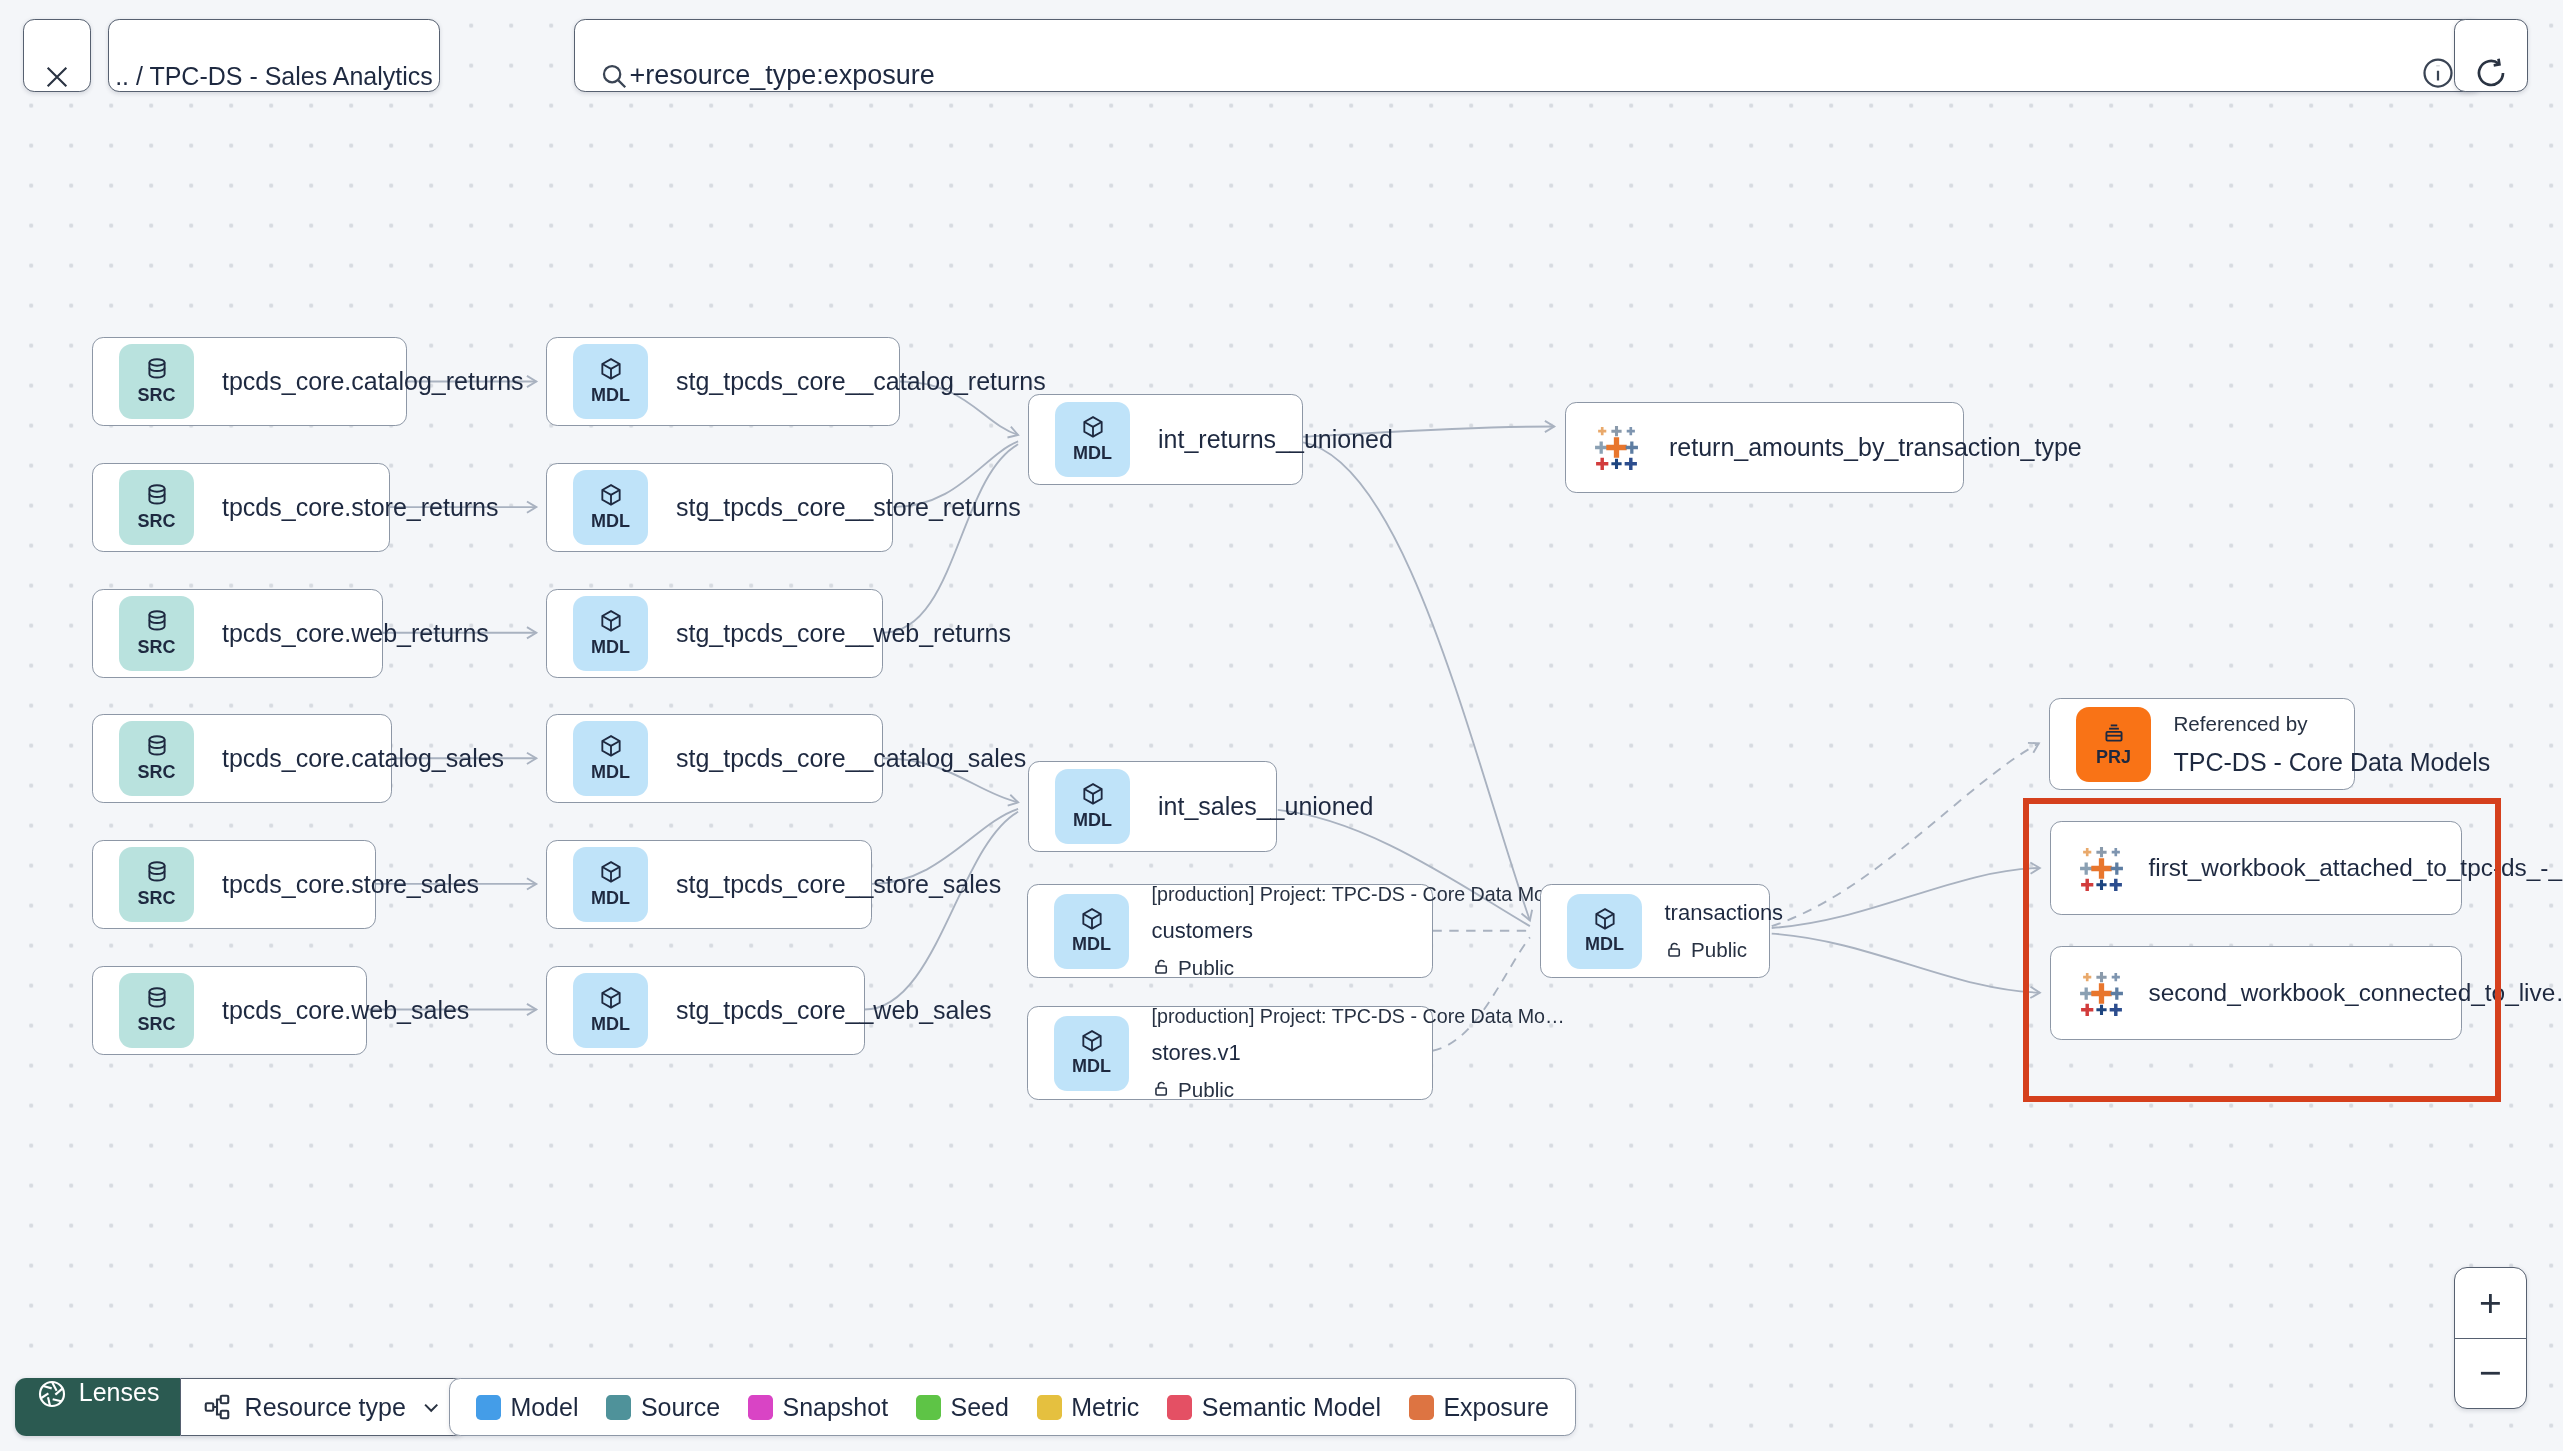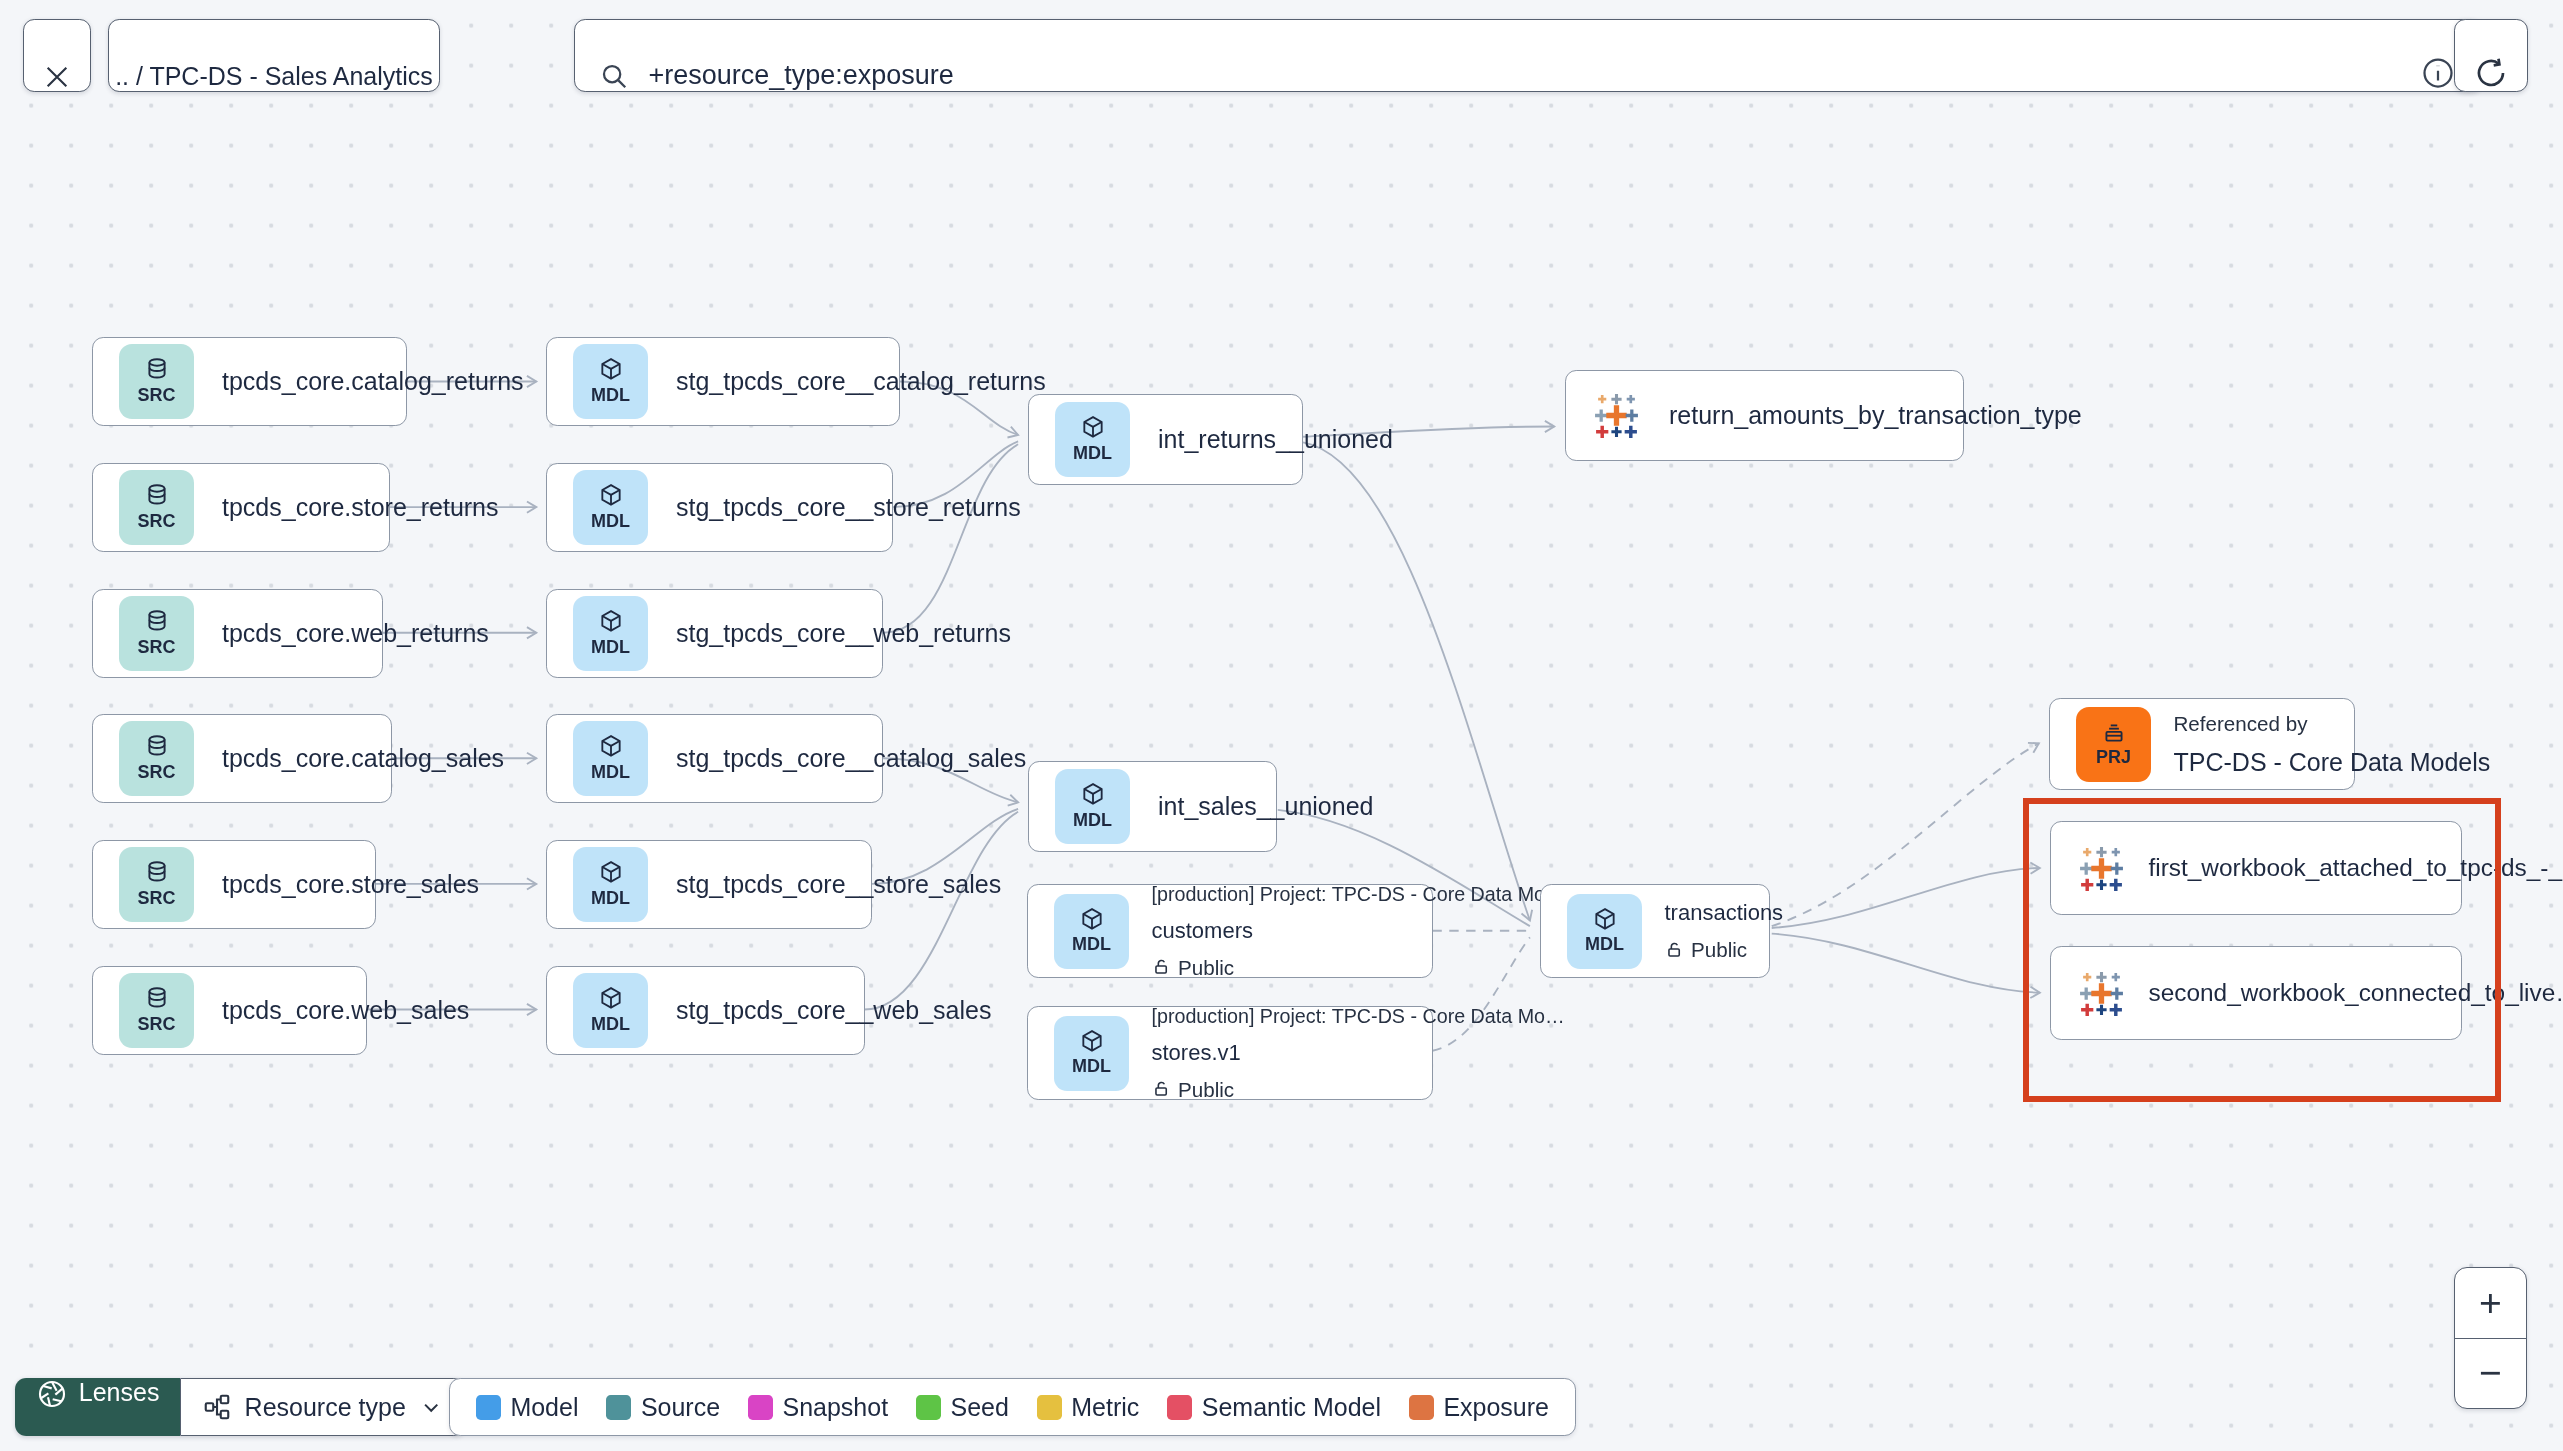--- a/index.html
+++ b/index.html
@@ -96,21 +96,21 @@
   <div class="tb-btn" style="left:22.5px;top:19px;width:66px;height:71px;justify-content:center;">
     <svg class="icon" width="28" height="28" viewBox="0 0 24 24" fill="none" stroke="#2a3342" stroke-width="1.8">
         <path d="M4 4 L20 20 M20 4 L4 20"></path>
       </svg>
   </div>
 
   <div class="tb-btn" style="left:108px;top:19px;width:330px;height:71px;justify-content:center;font-size:25px;">
     <span>.. / TPC-DS - Sales Analytics</span>
   </div>
 
-  <div class="tb-btn" style="left:574px;top:19px;width:1857px;height:71px;padding:0 24.4px;gap:19px;">
+  <div class="tb-btn" style="left:574px;top:19px;width:1857px;height:71px;padding:0 24.4px;">
     <svg class="icon" width="30" height="30" viewBox="0 0 24 24" fill="none" stroke="#3a4454" stroke-width="1.8">
         <circle cx="10.5" cy="10.5" r="6.5"></circle>
         <path d="M15.5 15.5 L21 21"></path>
       </svg>
     <span class="searchtext">+resource_type:exposure</span>
     <svg class="icon" width="36" height="36" viewBox="0 0 24 24" fill="none" stroke="#3a4454" stroke-width="1.5">
         <circle cx="12" cy="12" r="9"></circle>
         <path d="M12 10.5 V17"></path>
         <path d="M12 7.2 V7.4" stroke-width="2.4"></path>
       </svg>
@@ -273,21 +273,21 @@
       <svg width="26" height="26" viewBox="0 0 24 24" fill="none" stroke="#1e2940" stroke-width="1.7">
           <path d="M12 2 l8 4.5 v9 L12 20 l-8 -4.5 v-9 Z"></path>
           <path d="M4 6.5 l8 4.5 8 -4.5"></path>
           <path d="M12 11 v9"></path>
         </svg>
       <span>MDL</span>
     </div>
     <div class="ntitle">int_sales__unioned</div>
   </div>
 
-  <div class="node" style="left:1565px;top:370px;width:399px;height:91px">
+  <div class="node" style="left:1565px;top:402px;width:399px;height:91px">
     <svg class="tabicon" width="49" height="49" viewBox="0 0 48 48" fill="none" stroke-linecap="butt">
       <path d="M6 8 H14 M10 4 V12" stroke="#e9a96b" stroke-width="2.6"></path>
       <path d="M19 8 H29 M24 3 V13" stroke="#8a9aab" stroke-width="3"></path>
       <path d="M34 8 H42 M38 4 V12" stroke="#7e95b0" stroke-width="2.6"></path>
       <path d="M3 24 H15 M9 18 V30" stroke="#8aa0b3" stroke-width="3.2"></path>
       <path d="M14 24 H34 M24 14 V34" stroke="#e8762d" stroke-width="5.2"></path>
       <path d="M33 24 H45 M39 18 V30" stroke="#5d7da2" stroke-width="3.2"></path>
       <path d="M4 40 H16 M10 34 V46" stroke="#d23c3c" stroke-width="3.4"></path>
       <path d="M19 40 H29 M24 35 V45" stroke="#1d457f" stroke-width="3"></path>
       <path d="M32 40 H44 M38 34 V46" stroke="#2c4d8e" stroke-width="3.4"></path>

